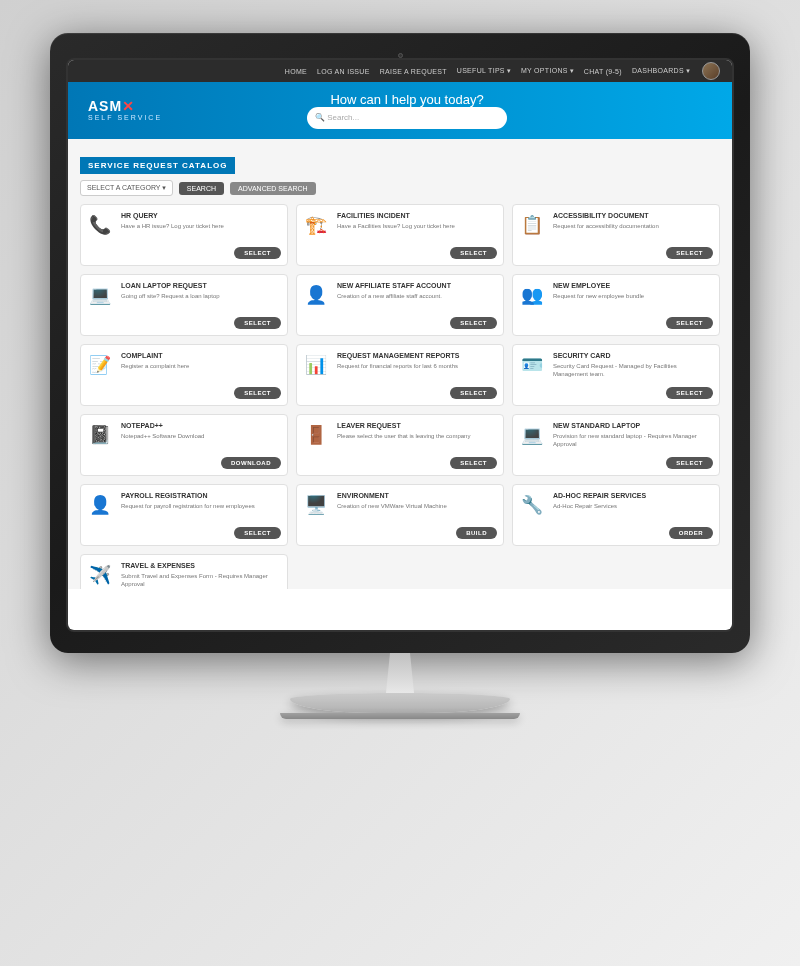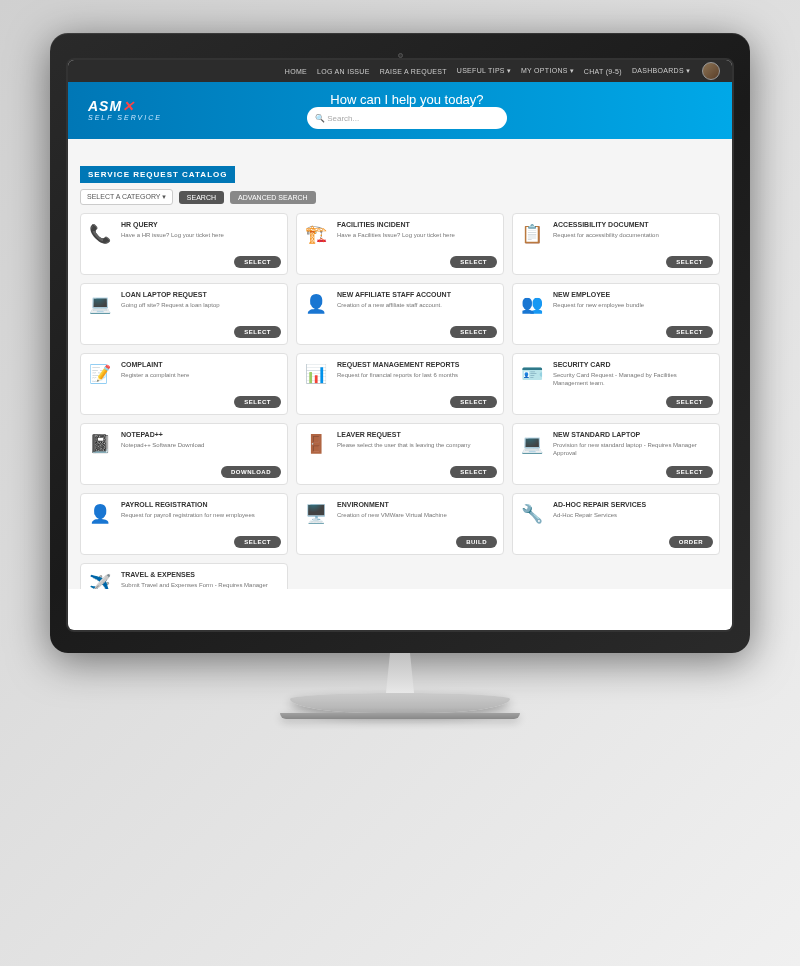--- a/index.html
+++ b/index.html
@@ -94,21 +94,20 @@
     .header-logo-row {
       display: flex;
       align-items: center;
       justify-content: space-between;
     }
 
     .logo-area {
       display: flex;
       align-items: flex-end;
       gap: 4px;
-      font-style: italic;
     }
 
     .logo-text {
       font-size: 14px;
       font-weight: bold;
       color: #fff;
       letter-spacing: 1px;
     }
 
     .logo-sub {
@@ -133,34 +132,34 @@
       font-size: 13px;
       font-weight: normal;
     }
 
     .search-hero-bar {
       width: 200px;
       height: 22px;
       background: #fff;
       border-radius: 11px;
       display: flex;
-      align-items: center;
+      align-items: flex-start;
       padding: 6px 8px;
       margin: 0 auto;
     }
 
     .search-hero-bar span {
       font-size: 8px;
       color: #aaa;
     }
 
     
     .main-content {
       background: #f5f5f5;
-      padding: 24px 12px;
+      padding: 15px 12px;
       height: calc(100% - 120px);
       overflow-y: auto;
     }
 
     .catalog-title {
       background: #0077b6;
       color: #fff;
       font-size: 8px;
       font-weight: bold;
       padding: 4px 8px;

